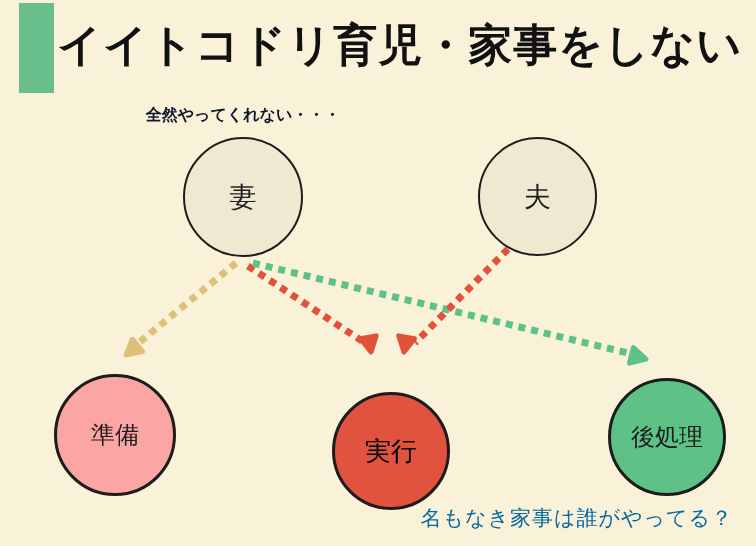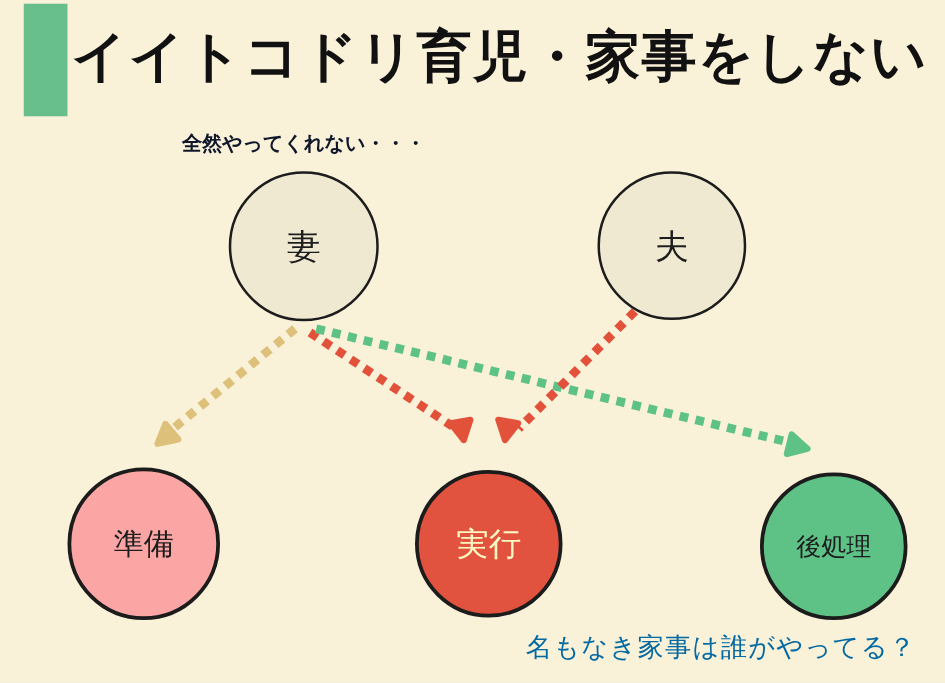--- a/index.html
+++ b/index.html
@@ -31,22 +31,22 @@
   .caption-husband{left:420px;width:230px;}
   .node{
     position:absolute;border-radius:50%;
     border:2.5px solid #1c1c1c;
     display:flex;align-items:center;justify-content:center;
     color:#1d1d1d;z-index:2;box-sizing:border-box;
   }
   .node-wife{left:183px;top:137px;width:120px;height:120px;background:#efe9d2;font-size:27px;}
   .node-husband{left:478px;top:137px;width:119px;height:119px;background:#efe9d2;font-size:27px;}
   .node-prep{left:54px;top:374px;width:122px;height:122px;background:#fca5a5;border-width:3px;font-size:24px;}
-  .node-exec{left:332px;top:376px;width:118px;height:118px;background:#e1533e;border-width:3px;font-size:26px;color:#fef9c3;}
-  .node-post{left:608px;top:378px;width:118px;height:118px;background:#5ec287;border-width:3px;font-size:20px;}
+  .node-exec{left:332px;top:392px;width:118px;height:118px;background:#e1533e;border-width:3px;font-size:26px;color:#000000;}
+  .node-post{left:608px;top:378px;width:118px;height:118px;background:#5ec287;border-width:3px;font-size:24px;}
   .footnote{
     position:absolute;right:23px;top:504px;
     font-size:21px;color:#0369a1;white-space:nowrap;
     letter-spacing:1px;
   }
   .edges-svg{
     position:absolute;left:0;top:0;z-index:1;
     pointer-events:none;
   }
   .edges-svg line{stroke-linecap:butt;}

